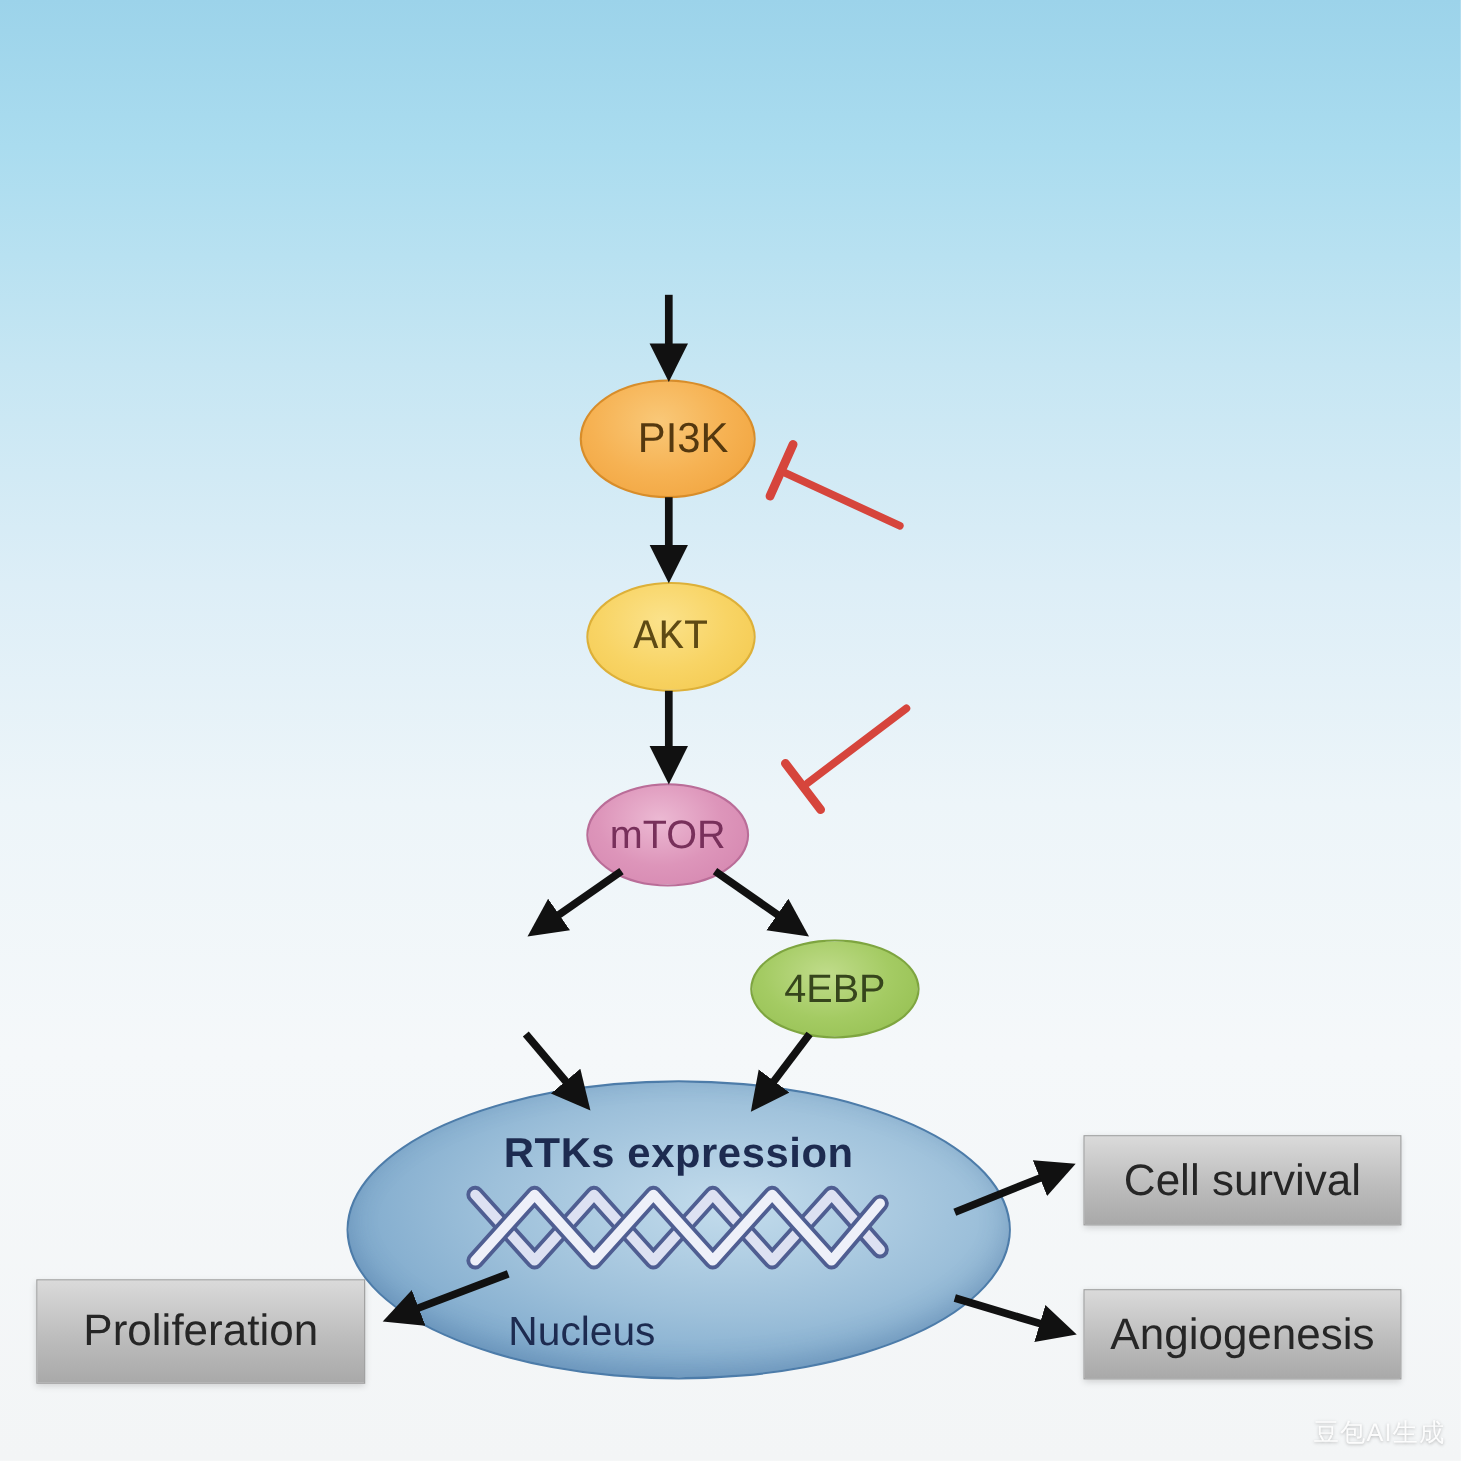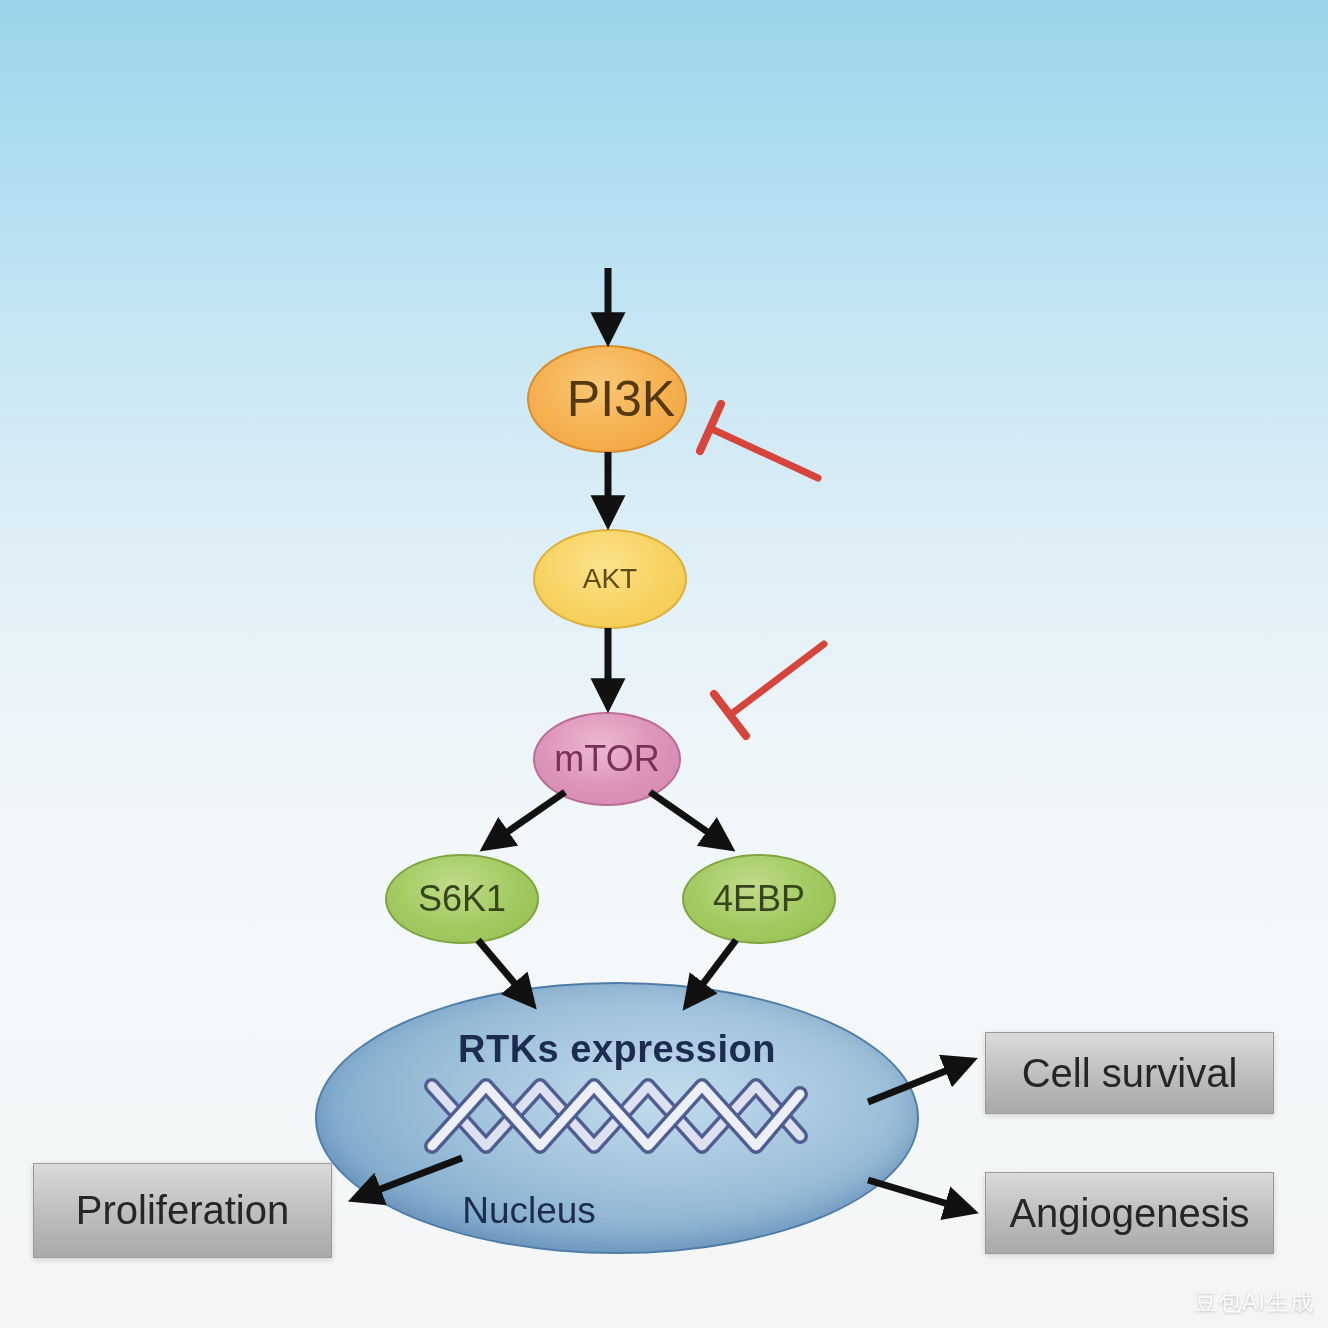--- a/index.html
+++ b/index.html
@@ -20,27 +20,27 @@
     background:radial-gradient(ellipse at 38% 28%, #e2eaf8 0%, #bcc9ec 38%, #93aade 72%, #7e98d3 100%);
     border:1px solid #8ea4d6;
     box-shadow:0 4px 10px rgba(90,110,160,.25);
   }
   .rtks span{color:#ffffff;font-size:40px;font-weight:500;text-shadow:0 1px 2px rgba(60,80,140,.35);}
   .pi3k{
     left:527px;top:345px;width:156px;height:104px;
     background:radial-gradient(ellipse at 45% 35%, #f9c878 0%, #f6b253 50%, #f0a038 100%);
     border:2px solid #d88d2a;
   }
-  .pi3k span{color:#54380f;font-size:50px;font-weight:500;margin-left:28px;}
+  .pi3k span{color:#54380f;font-size:38px;font-weight:500;margin-left:28px;}
   .akt{
     left:533px;top:529px;width:150px;height:96px;
     background:radial-gradient(ellipse at 45% 35%, #fbe28b 0%, #f8d465 50%, #f3c74b 100%);
     border:2px solid #ddb038;
   }
-  .akt span{color:#5e4a14;font-size:28px;font-weight:500;}
+  .akt span{color:#5e4a14;font-size:38px;font-weight:500;font-family:Liberation Mono, monospace;}
   .mtor{
     left:533px;top:712px;width:144px;height:90px;
     background:radial-gradient(ellipse at 45% 35%, #ecb9d3 0%, #dd95ba 50%, #d383ad 100%);
     border:2px solid #ba6d98;
   }
   .mtor span{color:#78305b;font-size:36px;font-weight:500;}
   .s6k1,.ebp4{
     width:150px;height:86px;
     background:radial-gradient(ellipse at 45% 35%, #c0dc8b 0%, #a4cb63 50%, #92bd4e 100%);
     border:2px solid #7ea540;
@@ -98,23 +98,20 @@
   </div>
 
   <div class="node akt">
     <span>AKT</span>
   </div>
 
   <div class="node mtor">
     <span>mTOR</span>
   </div>
 
-  <div class="node s6k1">
-    <span>S6K1</span>
-  </div>
 
   <div class="node ebp4">
     <span>4EBP</span>
   </div>
 
   <div class="nucleus">
     <div class="gene-expression">RTKs expression</div>
     <div class="nucleus-label">Nucleus</div>
   </div>
 

